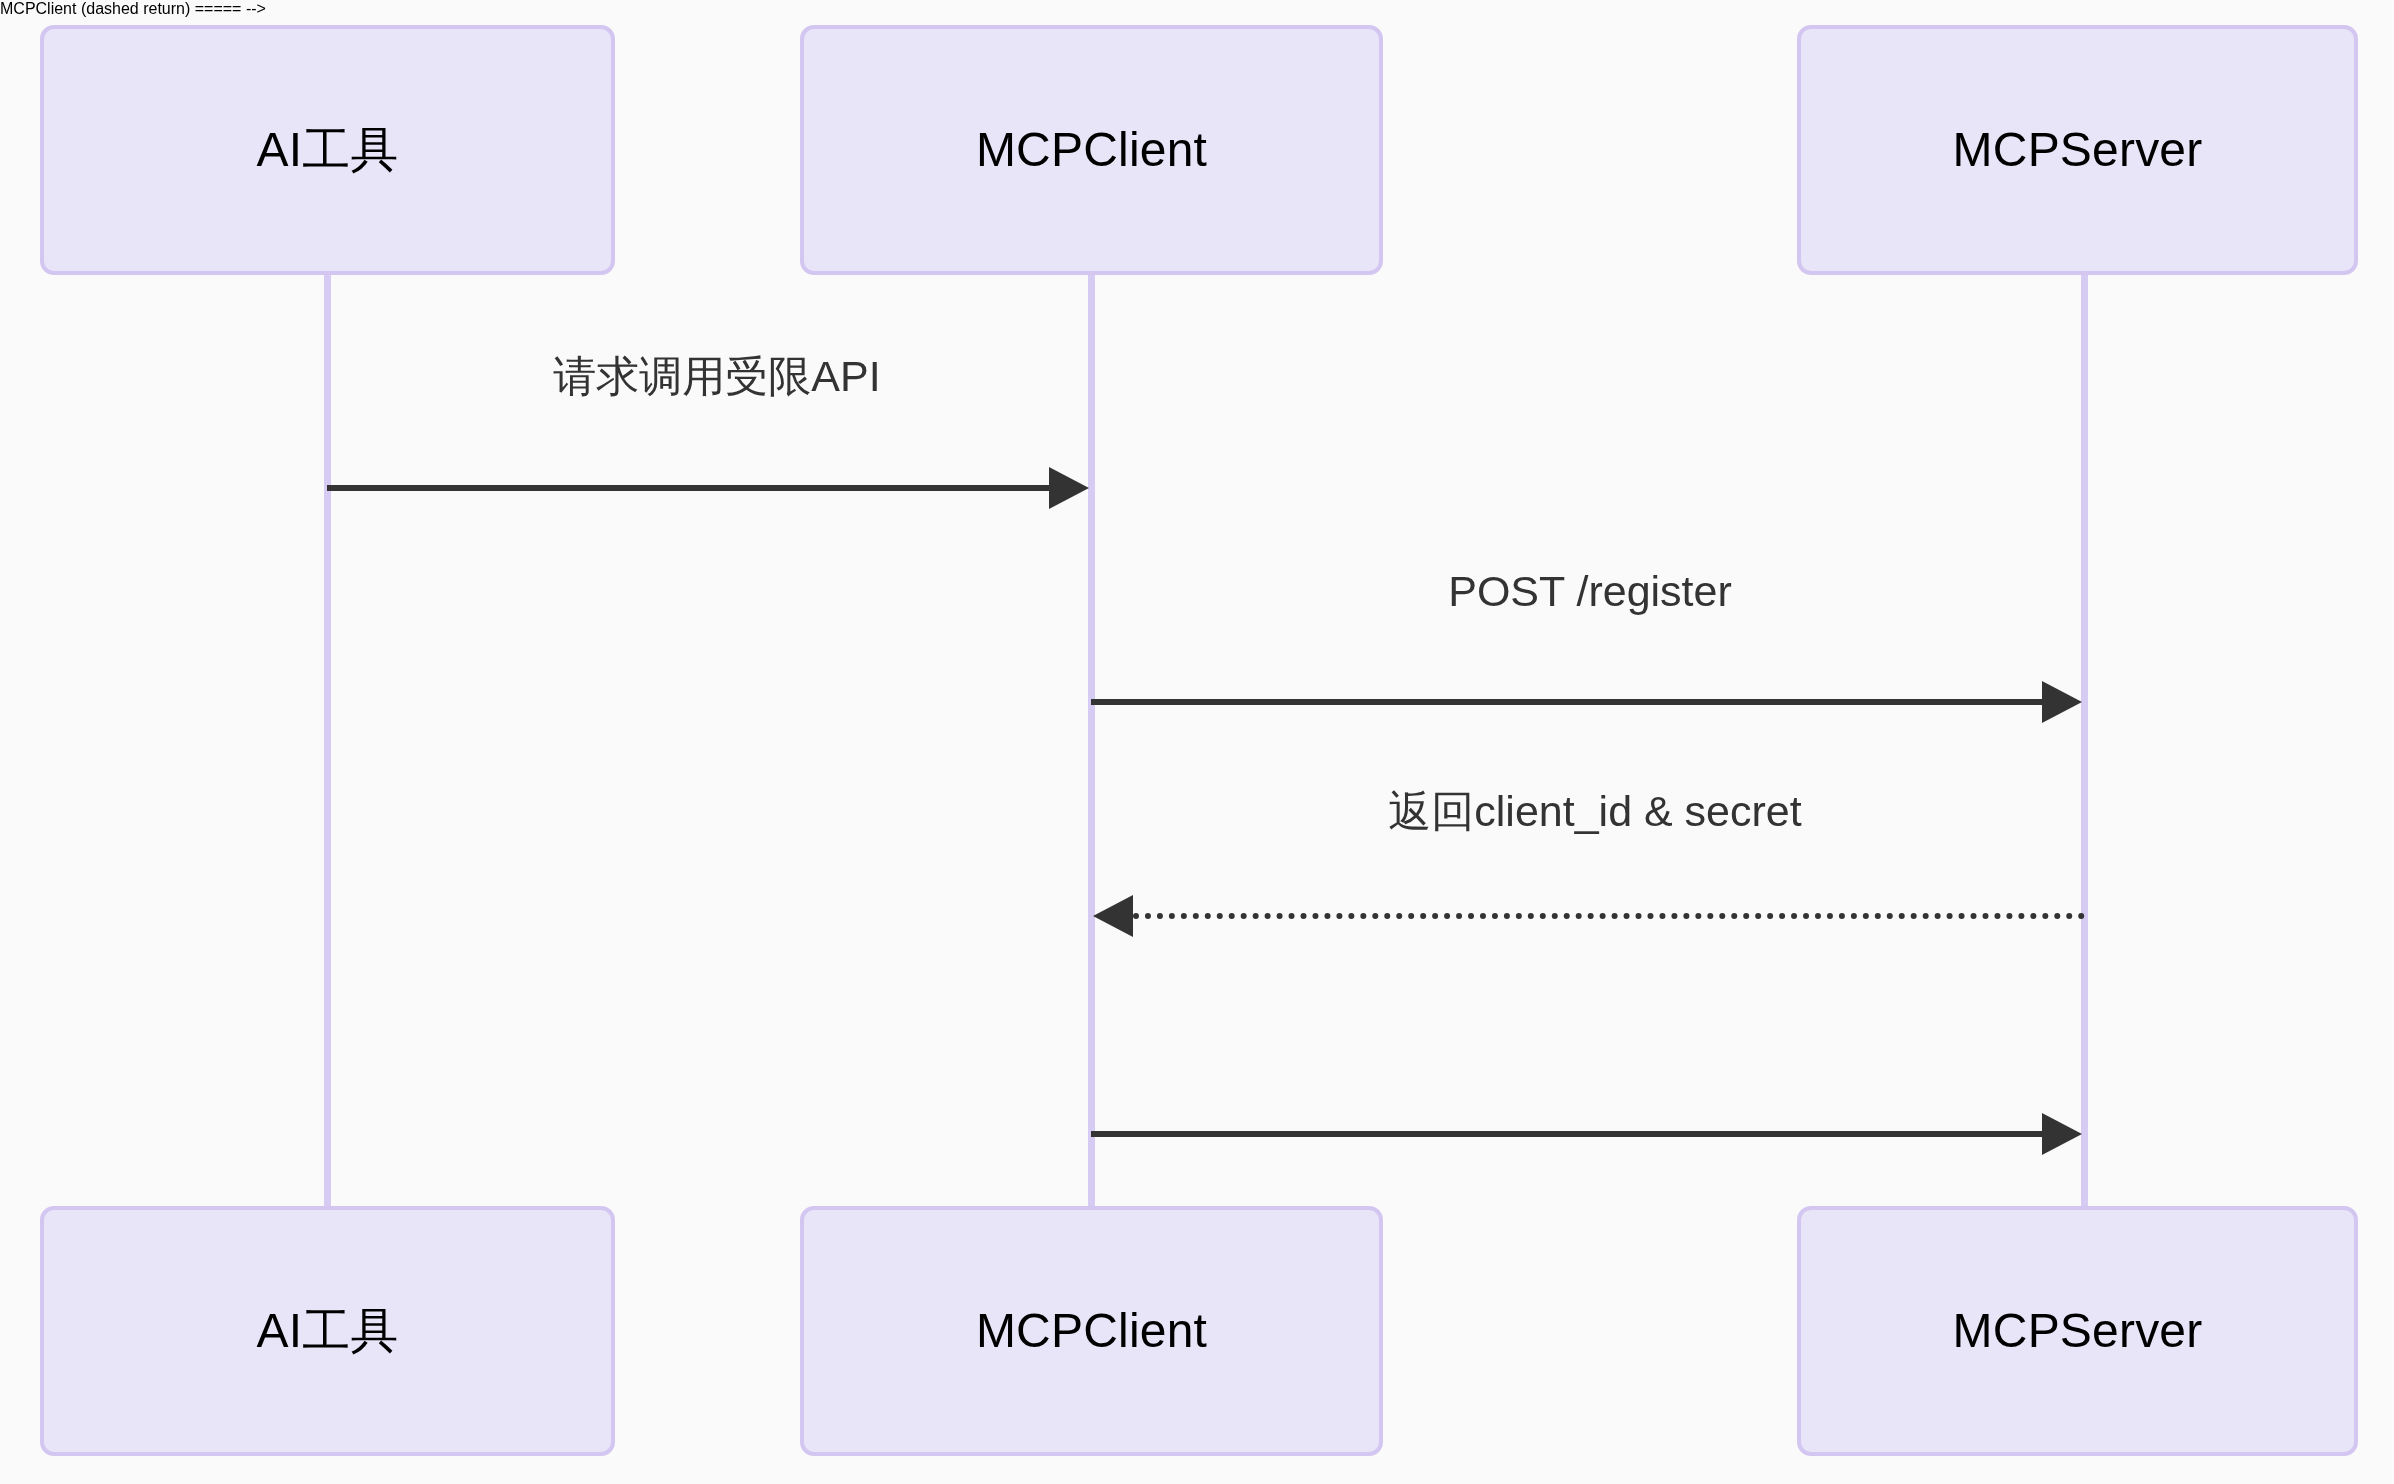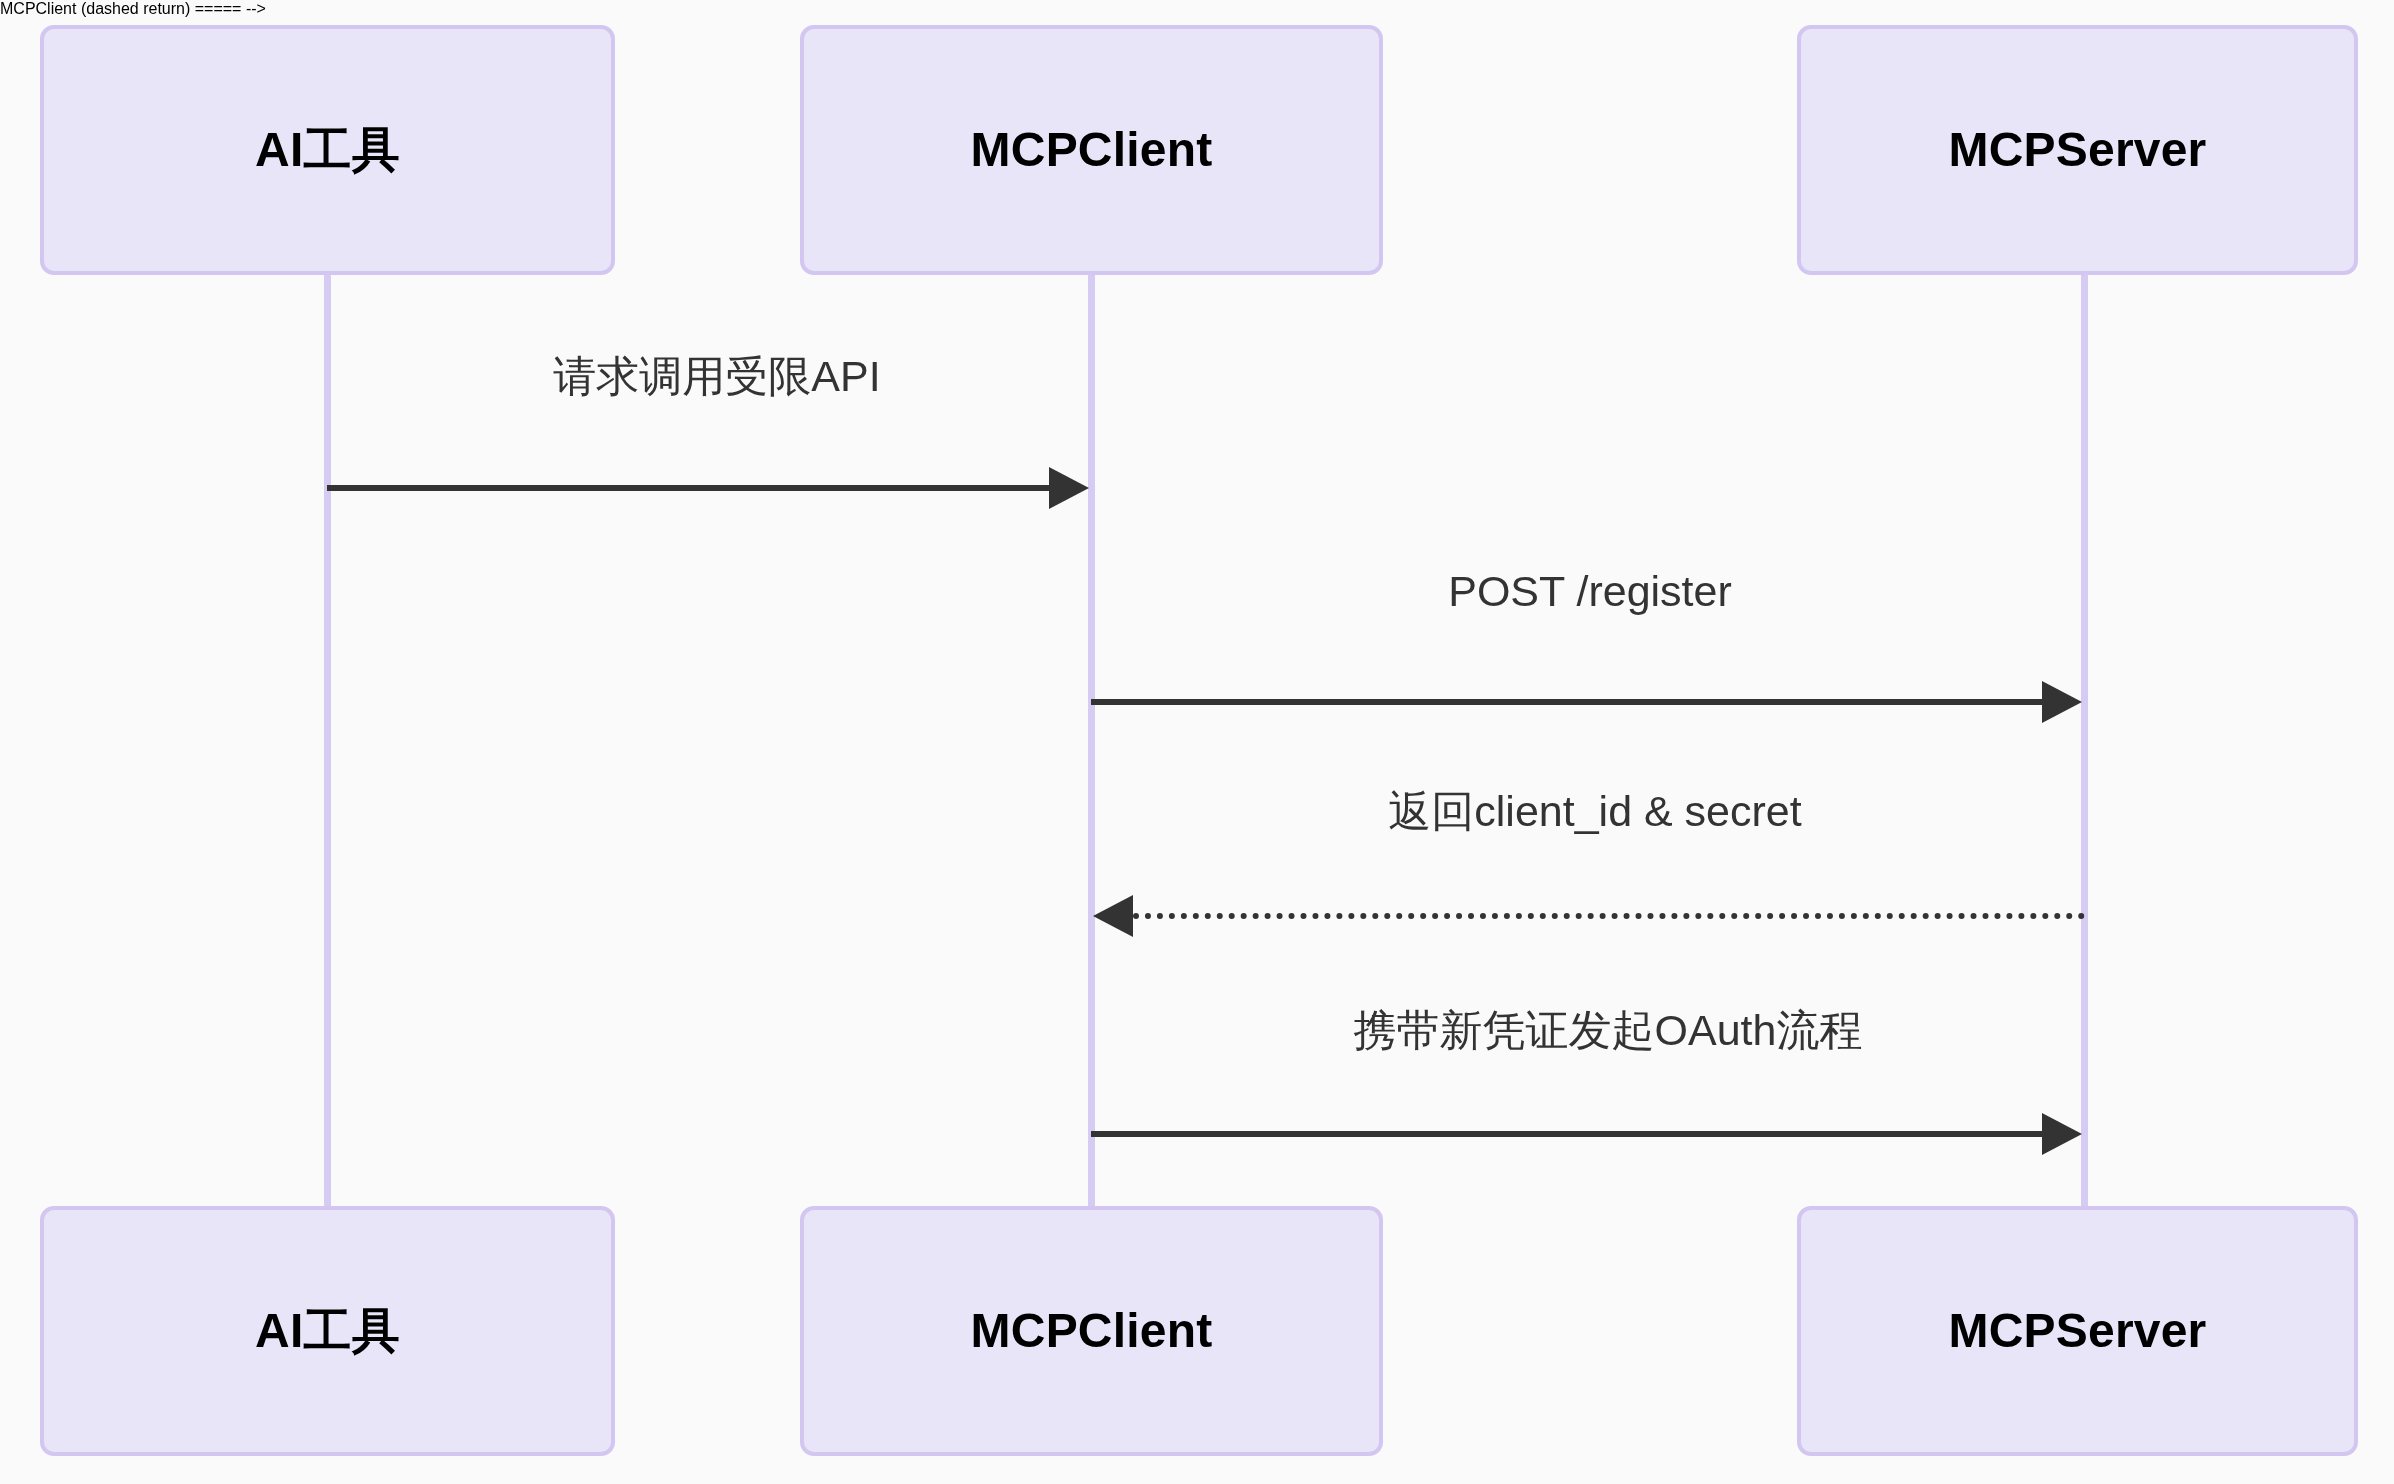--- a/index.html
+++ b/index.html
@@ -26,21 +26,20 @@
     display: flex;
     align-items: center;
     justify-content: center;
   }
   .actor-label {
     font-size: 48px;
     line-height: 1;
     color: #000000;
     white-space: nowrap;
     letter-spacing: 0.2px;
-    font-weight: bold;
   }
 
   
   .lifeline {
     position: absolute;
     width: 7px;
     background: #d6cbf2;
   }
 
   
@@ -109,21 +108,20 @@
   <div class="msg-label" style="left:1590px; top:570px;">POST /register</div>
   <div class="msg-line" style="left:1091px; top:699px; width:951px;"></div>
   <div class="arrow-head right" style="left:2042px; top:681px;"></div>
 
    MCPClient (dashed return) ===== --&gt;
   <div class="msg-label" style="left:1595px; top:790px;">返回client_id &amp; secret</div>
   <div class="msg-line dashed" style="left:1133px; top:913px; width:952px;"></div>
   <div class="arrow-head left" style="left:1093px; top:895px;"></div>
 
   
-  <div class="msg-label" style="left:1608px; top:1009px;">携带新凭证发起OAuth流程</div>
   <div class="msg-line" style="left:1091px; top:1131px; width:951px;"></div>
   <div class="arrow-head right" style="left:2042px; top:1113px;"></div>
 
   
   <div class="actor-box" style="left:40px; top:1206px; width:575px; height:250px;">
     <span class="actor-label">AI工具</span>
   </div>
 
   <div class="actor-box" style="left:800px; top:1206px; width:583px; height:250px;">
     <span class="actor-label">MCPClient</span>

